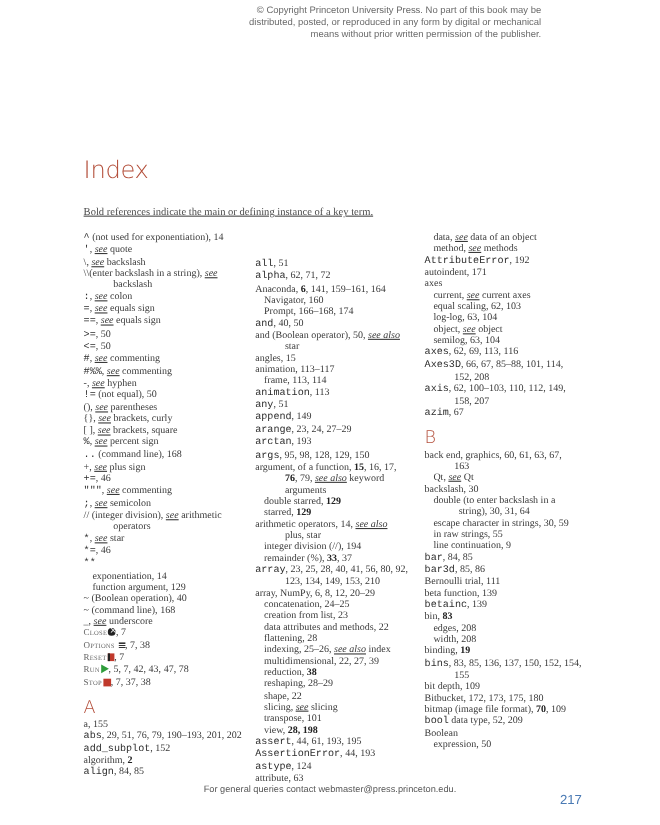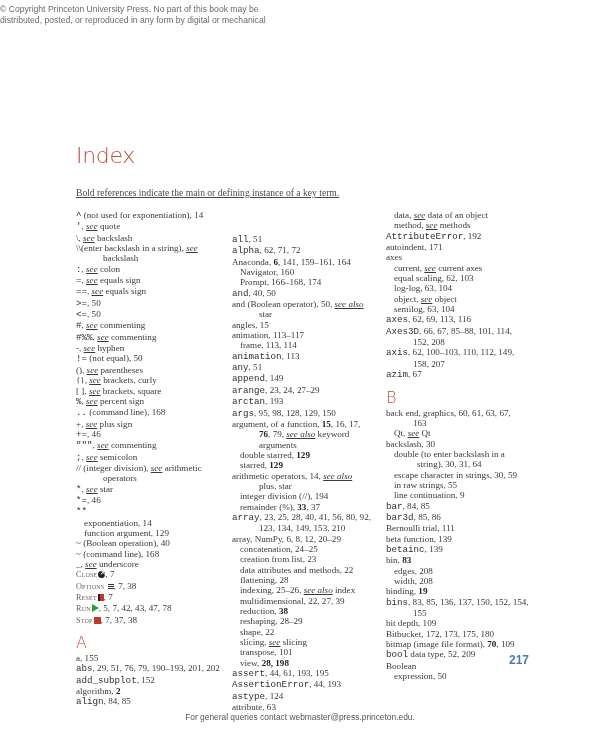--- a/index.html
+++ b/index.html
@@ -1,21 +1,21 @@
 <!DOCTYPE html>
 <html><head>
 <meta charset="utf-8">
 <style>
   html, body { margin: 0; padding: 0; }
   body {
     width: 600px; height: 750px; background: #ffffff; position: relative; overflow: hidden;
     font-family: "Liberation Serif", serif; color: #3a3a3a;
   }
   .copyright {
-    position: absolute; top: 4px; left: 0; width: 492px; text-align: left;
+    position: absolute; top: 4px; left: 0; width: 492px; text-align: right;
     font-family: "Liberation Sans", sans-serif; font-size: 8.6px; line-height: 11px; color: #6a6a6a;
   }
   .index-title {
     position: absolute; top: 143px; left: 76px;
     font-family: "DejaVu Sans", sans-serif; font-weight: 300; font-size: 22px; color: #b4503c; letter-spacing: -0.3px;
   }
   .intro {
     position: absolute; top: 187px; left: 76px; font-size: 9.6px; color: #4a4a4a; text-decoration: underline;
   }
   .col { position: absolute; top: 210px; font-size: 9.1px; line-height: 10.35px; }
@@ -35,33 +35,34 @@
     line-height: 18px; margin-top: 8px; margin-bottom: 1px;
   }
   .ico { display: inline-block; vertical-align: -1px; margin-left: 1px; }
   .ico-close { width: 7px; height: 7px; border-radius: 50%; background: #222; position: relative; }
   .ico-close::after { content: "×"; position: absolute; left: 1px; top: -3px; font-size: 8px; color: #fff; font-family: "DejaVu Sans", sans-serif; }
   .ico-options { width: 6px; height: 6px; background: repeating-linear-gradient(#333 0 1px, #fff 1px 2px); }
   .ico-reset { width: 4px; height: 7px; background: #c0392b; border-left: 2px solid #222; }
   .ico-run { width: 0; height: 0; border-top: 4px solid transparent; border-bottom: 4px solid transparent; border-left: 7px solid #2e9c3a; }
   .ico-stop { width: 7px; height: 7px; background: #c0392b; }
   .page-number {
-    position: absolute; top: 653px; left: 509px; font-family: "Liberation Sans", sans-serif; font-size: 12px; color: #4a7ab4; font-weight: bold;
+    position: absolute; top: 720px; left: 509px; font-family: "Liberation Sans", sans-serif; font-size: 12px; color: #4a7ab4;
   }
   .footer {
     position: absolute; top: 712px; left: 0; width: 600px; text-align: center;
     font-family: "Liberation Sans", sans-serif; font-size: 8.4px; color: #555;
   }
 </style>
 </head>
 <body>
 
 <div class="copyright">
   <div>© Copyright Princeton University Press. No part of this book may be</div>
   <div>distributed, posted, or reproduced in any form by digital or mechanical</div>
+  <div>means without prior written permission of the publisher.</div>
 </div>
 
 <div class="index-title">Index</div>
 <div class="intro">Bold references indicate the main or defining instance of a key term.</div>
 
 <div class="col col1">
   <div class="entry"><span class="mono">^</span><span> (not used for exponentiation), 14</span></div>
   <div class="entry"><span class="mono">'</span>, <span class="it">see</span><span> quote</span></div>
   <div class="entry"><span>\</span>, <span class="it">see</span><span> backslash</span></div>
   <div class="entry"><span>\\</span><span>(enter backslash in a string), </span><span class="it">see</span></div>

